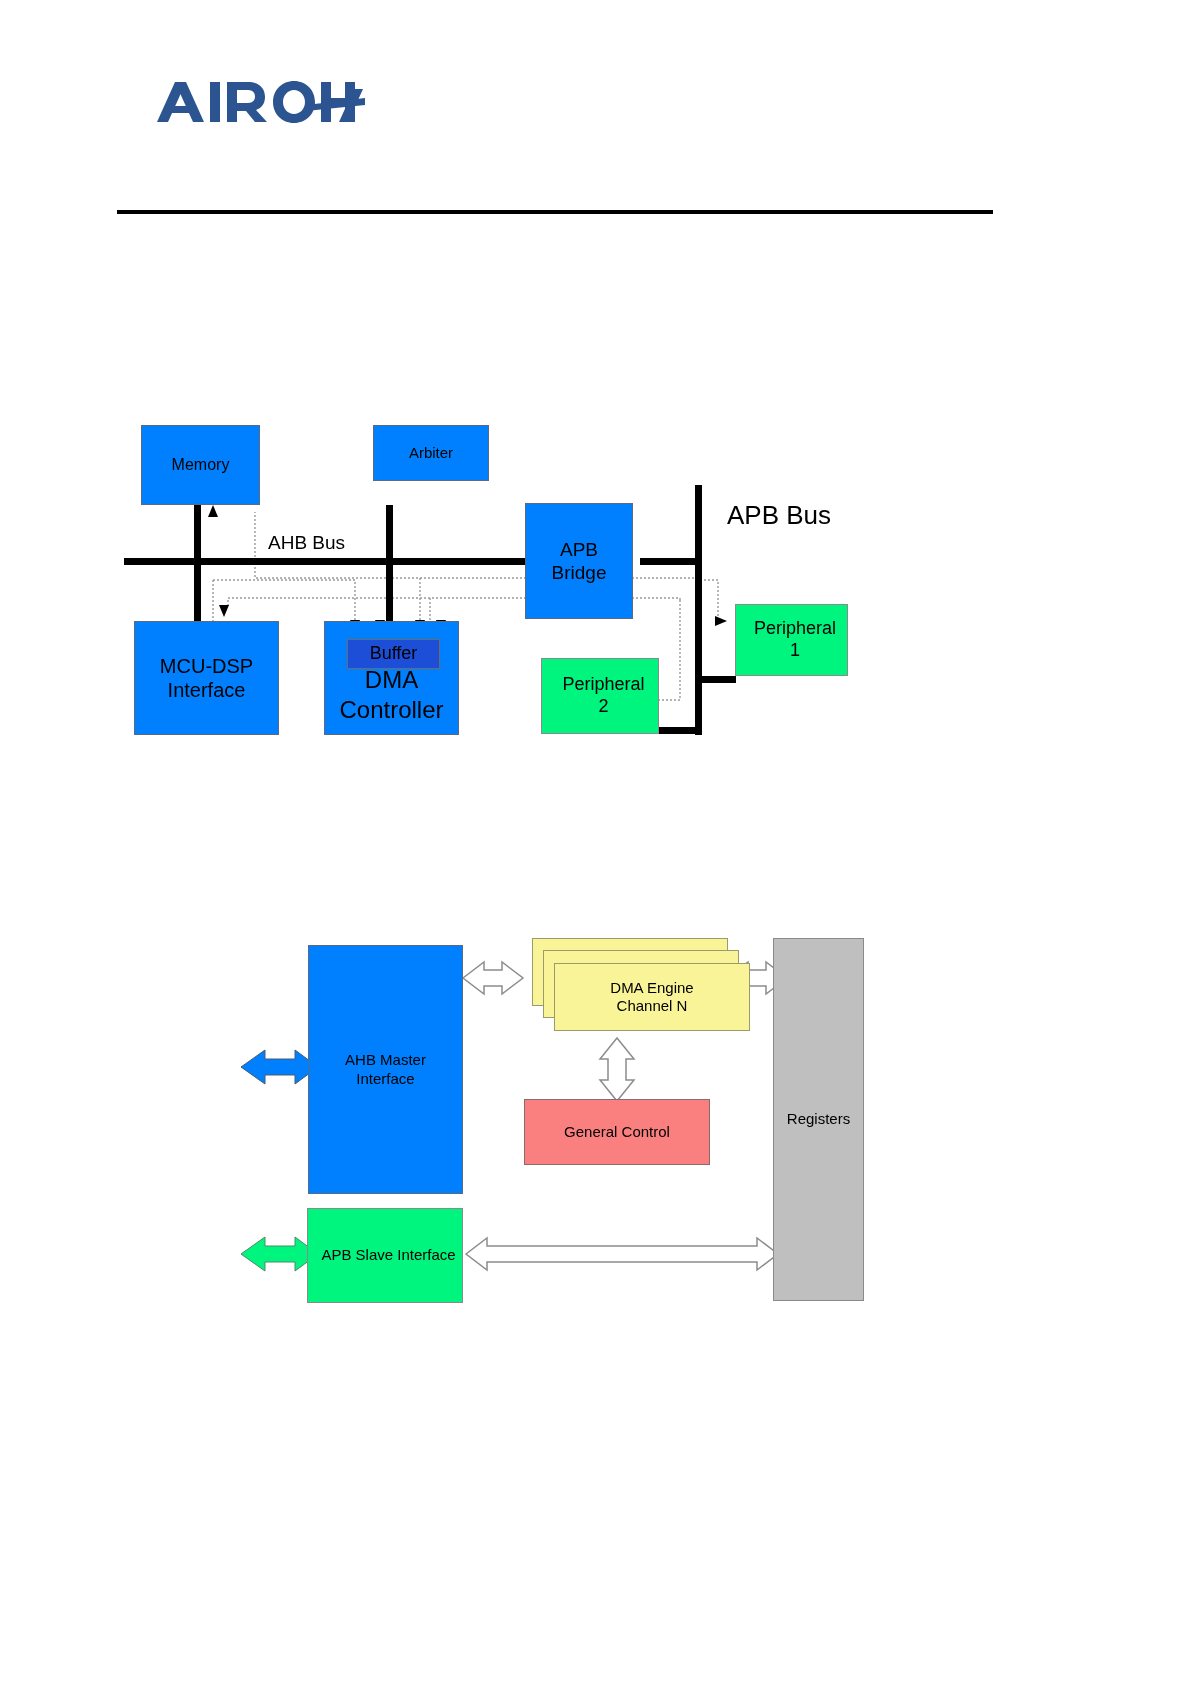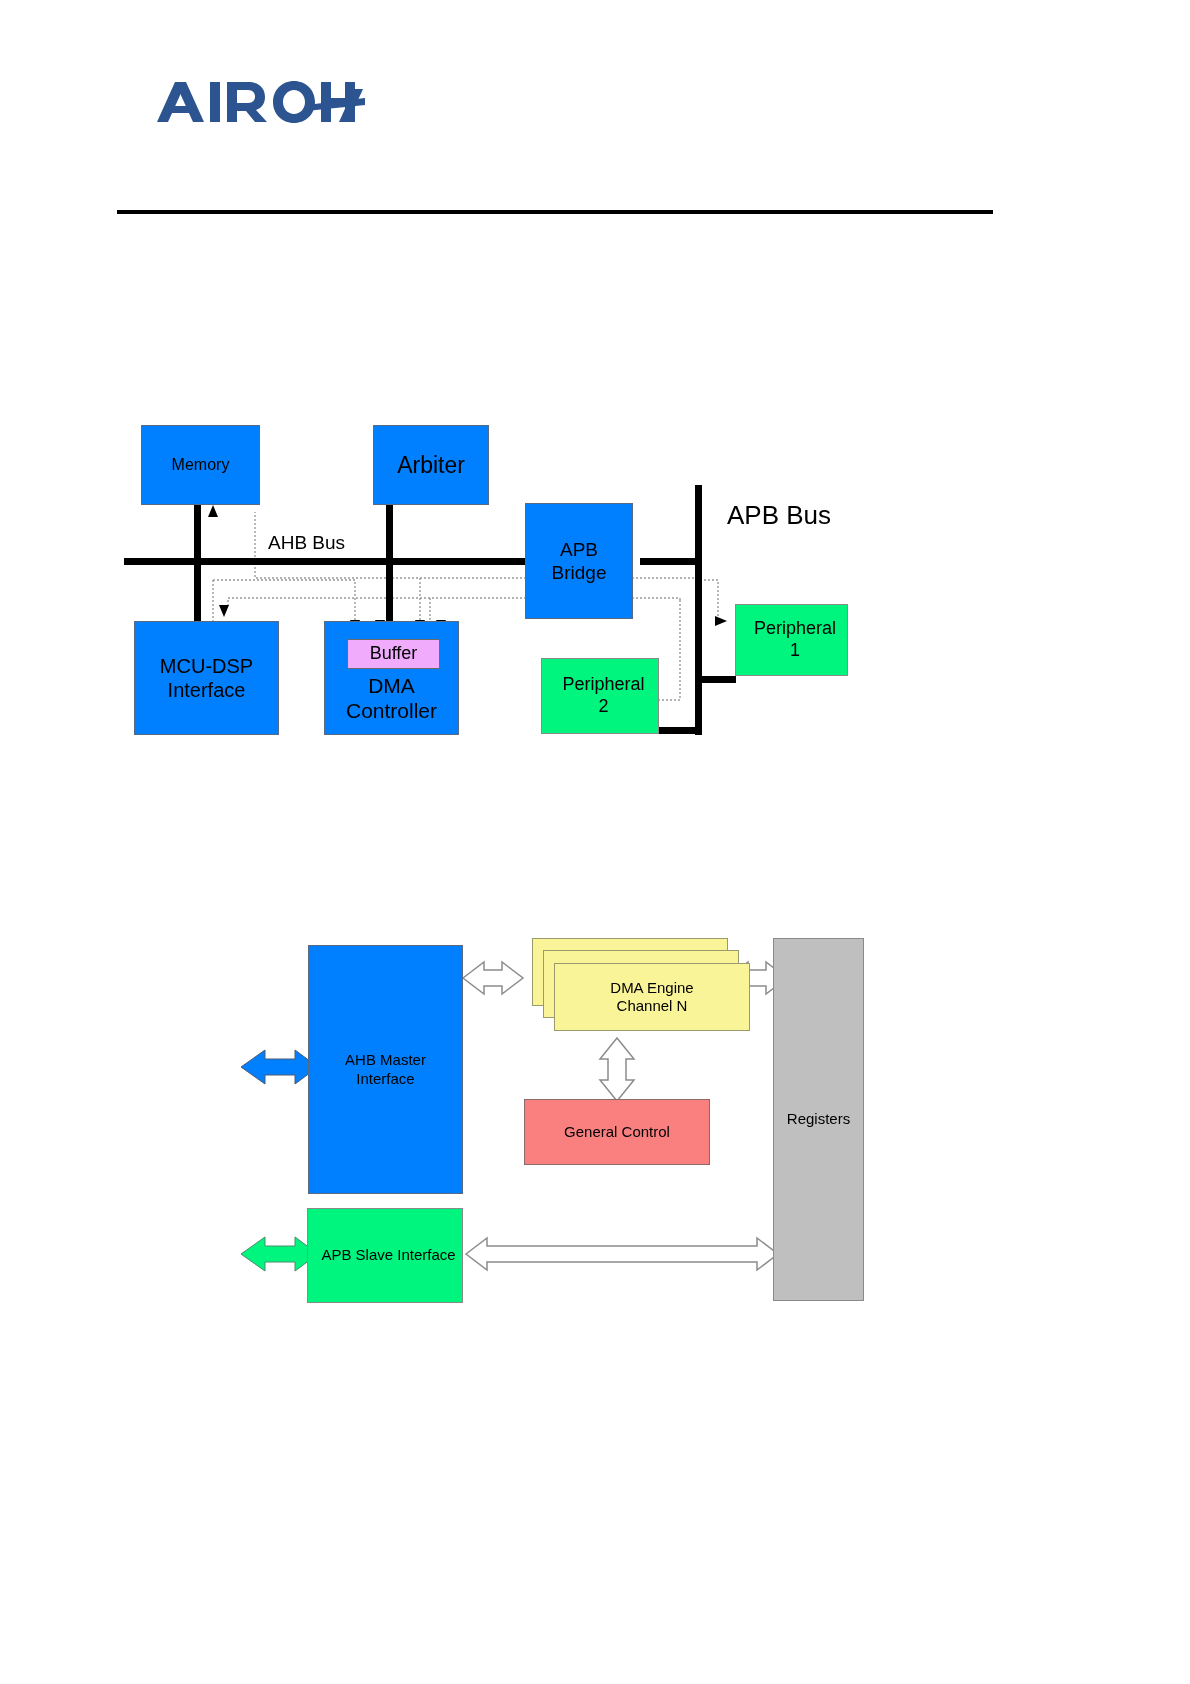--- a/index.html
+++ b/index.html
@@ -143,32 +143,32 @@
     <div class="bus" style="left:702px; top:676px; width:34px; height:7px;"></div>
 
     <div class="bus" style="left:628px; top:727px; width:74px; height:7px;"></div>
 
     <div class="stub" style="left:194px; top:505px; width:7px; height:120px;"></div>
     <div class="stub" style="left:386px; top:505px; width:7px; height:60px;"></div>
     <div class="stub" style="left:386px; top:558px; width:7px; height:67px;"></div>
 
     <div class="box blue" style="left:141px; top:425px; width:119px; height:80px; font-size:16px;">Memory</div>
 
-    <div class="box blue" style="left:373px; top:425px; width:116px; height:80px; font-size:23px;">Arbiter</div>
+    <div class="box blue" style="left:373px; top:425px; width:116px; height:56px; font-size:15px;">Arbiter</div>
 
     <div class="box blue" style="left:525px; top:503px; width:108px; height:116px; font-size:19px;">APB
 Bridge</div>
 
     <div class="box blue" style="left:134px; top:621px; width:145px; height:114px; font-size:20px;">MCU-DSP
 Interface</div>
 
-    <div class="box blue" style="left:324px; top:621px; width:135px; height:114px; font-size:21px; align-items:flex-end; padding-bottom:10px;">DMA
+    <div class="box blue" style="left:324px; top:621px; width:135px; height:114px; font-size:24px; align-items:flex-end; padding-bottom:10px;">DMA
 Controller</div>
 
-    <div class="box" style="left:347px; top:639px; width:93px; height:30px; background:#f0abfc; border:1px solid #6b6b6b; font-size:18px;">Buffer</div>
+    <div class="box" style="left:347px; top:639px; width:93px; height:30px; background:#1d4ed8; border:1px solid #6b6b6b; font-size:18px;">Buffer</div>
 
     <div class="box green" style="left:735px; top:604px; width:113px; height:72px; font-size:18px;">Peripheral
 1</div>
 
     <div class="box green" style="left:541px; top:658px; width:118px; height:76px; font-size:18px;">Peripheral
 2</div>
 
     <div class="box" style="left:268px; top:530px; width:120px; height:26px; font-size:19px; justify-content:flex-start;">AHB Bus</div>
 
     <div class="box" style="left:727px; top:503px; width:120px; height:26px; font-size:26px; justify-content:flex-start;">APB Bus</div>

